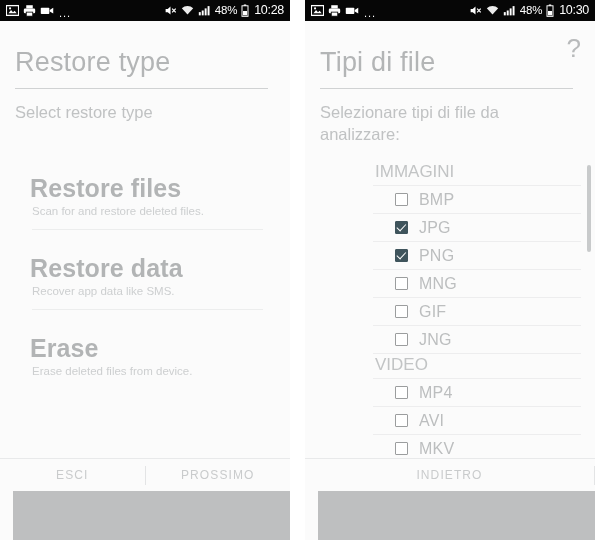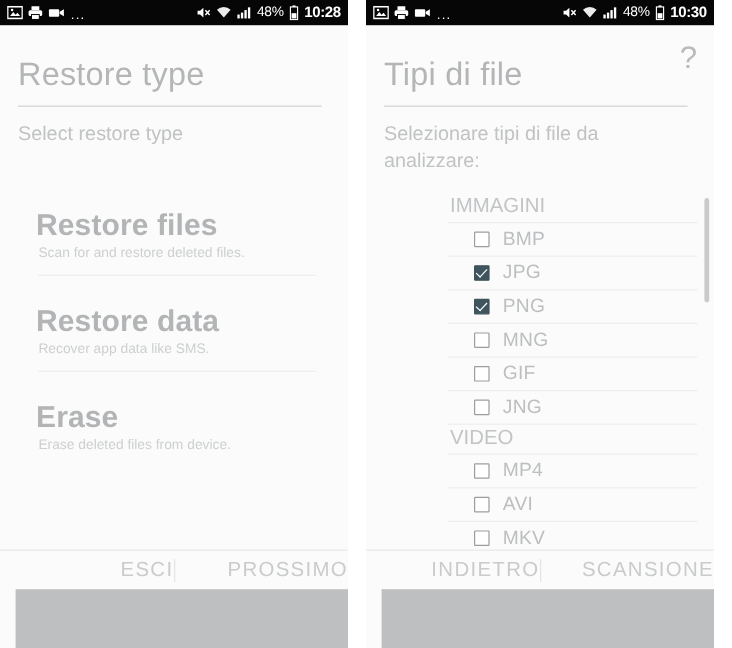--- a/index.html
+++ b/index.html
@@ -37,21 +37,21 @@
   .sb-ico{display:block;}
   .sb-dots{
     color:#ffffff;font-size:11px;line-height:8px;letter-spacing:1px;
     margin-left:1px;position:relative;top:2px;
   }
   .sb-pct{
     color:#ffffff;font-size:11.5px;font-weight:400;
     letter-spacing:-0.2px;position:relative;top:-1px;
   }
   .sb-time{
-    color:#ffffff;font-size:12.5px;font-weight:700;
+    color:#ffffff;font-size:12.5px;font-weight:400;
     letter-spacing:-0.3px;position:relative;top:-1px;margin-left:1px;
   }
 
   
   .header{padding:24px 15px 0 15px;position:relative;}
   .title{
     font-size:27px;color:#b3b5b6;font-weight:400;
     letter-spacing:0.2px;line-height:34px;white-space:nowrap;
   }
   .help-icon{
@@ -136,22 +136,22 @@
   
   .bottom-sep{
     position:absolute;left:0;right:0;bottom:81px;
     height:1px;background:#e8e9ea;
   }
   .actionbar{
     position:absolute;left:0;right:0;bottom:49px;
     height:32px;display:flex;align-items:center;
   }
   .act{
-    flex:1 1 0;text-align:right;
-    font-size:17px;color:#c9cbcc;letter-spacing:1.1px;
+    flex:1 1 0;text-align:center;
+    font-size:12px;color:#c9cbcc;letter-spacing:1.1px;
     cursor:pointer;user-select:none;
   }
   .act-div{width:1px;height:19px;background:#e3e4e5;flex:0 0 auto;}
   .navblock{
     position:absolute;left:13px;bottom:0;
     width:277px;height:49px;background:#bebfc0;
   }
 </style>
 </head>
 <body>
@@ -339,19 +339,18 @@
 
       </div>
       <div class="scrollbar-track"></div>
       <div class="scrollbar-thumb"></div>
     </div>
 
     <div class="bottom-sep"></div>
     <div class="actionbar">
       <div class="act">INDIETRO</div>
       <div class="act-div"></div>
-      <div class="act">SCANSIONE</div>
     </div>
     <div class="navblock"></div>
 
   </div>
 
 </div>
 
 </body></html>

